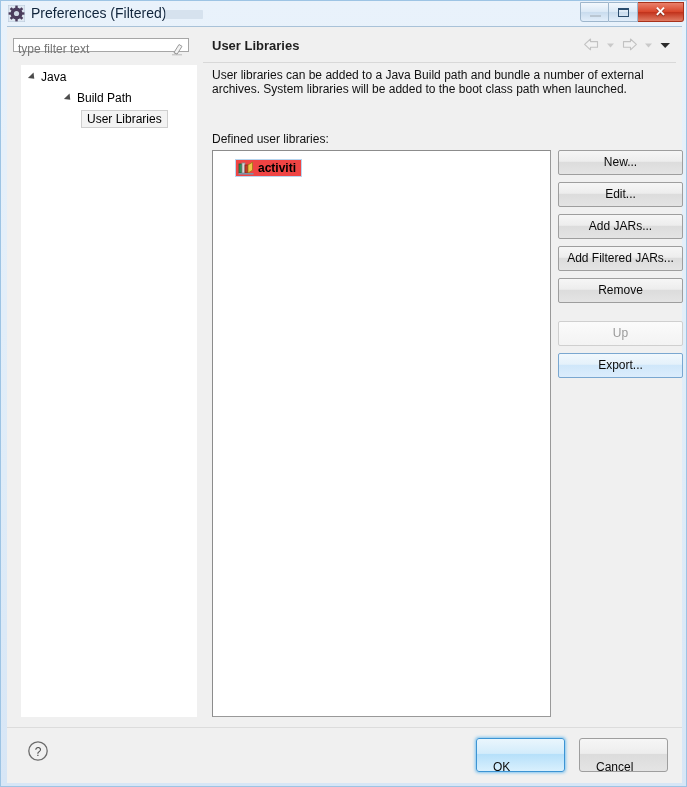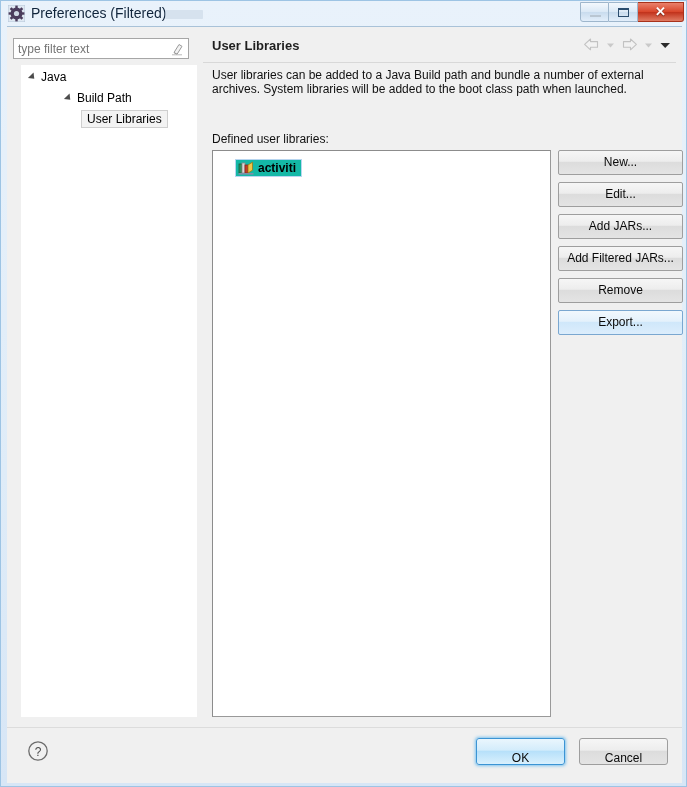--- a/index.html
+++ b/index.html
@@ -127,21 +127,21 @@
     position: absolute;
     left: 6px;
     top: 5px;
     width: 184px;
     height: 691px;
   }
   .filter-box {
     position: absolute;
     left: 0; top: 6px;
     width: 176px;
-    height: 21px;
+    height: 14px;
     box-sizing: border-box;
     background: #ffffff;
     border: 1px solid #a6a6a6;
   }
   .filter-input {
     position: absolute;
     left: 4px; top: 3px;
     font-size: 12px;
     color: #8d8d8d;
     font-family: "Liberation Sans", sans-serif;
@@ -265,21 +265,21 @@
     border-left-color: #8c8c8c;
     overflow: hidden;
   }
   .list-item {
     position: relative;
     margin: 8px 0 0 22px;
     display: inline-flex;
     align-items: center;
     height: 18px;
     padding: 0 5px 0 2px;
-    background: #14b8a6;
+    background: #ef4444;
     border: 1px solid #b8d6f0;
     box-sizing: border-box;
     font-size: 12px;
     font-weight: bold;
     color: #000000;
   }
   .list-item-icon {
     width: 16px; height: 16px;
     margin-right: 4px;
     flex: none;
@@ -345,26 +345,26 @@
     display: flex;
     gap: 14px;
   }
   .btn-bottom {
     box-sizing: border-box;
     width: 89px;
     height: 27px;
     font-family: "Liberation Sans", sans-serif;
     font-size: 12px;
     color: #0a0a0a;
-    text-align: center;
+    text-align: left;
     line-height: 25px;
     background: linear-gradient(to bottom, #f6f6f6 0%, #ededed 45%, #dcdcdc 48%, #e4e4e4 100%);
     border: 1px solid #9e9e9e;
     border-radius: 3px;
-    padding: 7px;
+    padding: 16px;
     cursor: default;
   }
   .btn-bottom.default {
     background: linear-gradient(to bottom, #eaf6fd 0%, #d3ecfb 45%, #b6e0fa 48%, #d9f0fd 100%);
     border: 1px solid #3c94d4;
     box-shadow: 0 0 3px 1px rgba(108,188,238,.85);
   }
 </style>
 </head>
 <body>
@@ -490,20 +490,21 @@
           <span>activiti</span>
         </div>
       </div>
 
       <div class="btn-col">
         <button class="btn">New...</button>
         <button class="btn">Edit...</button>
         <button class="btn">Add JARs...</button>
         <button class="btn">Add Filtered JARs...</button>
         <button class="btn">Remove</button>
+        <button class="btn disabled spacer-top">Up</button>
         <button class="btn hover">Export...</button>
       </div>
 
     </div>
   </div>
 
   <div class="bottom-bar">
     <span class="help-icon">
       <svg width="22" height="22" viewBox="0 0 22 22">
         <circle cx="11" cy="11" r="9.2" fill="none" stroke="#6c6c6c" stroke-width="1.3"></circle>

